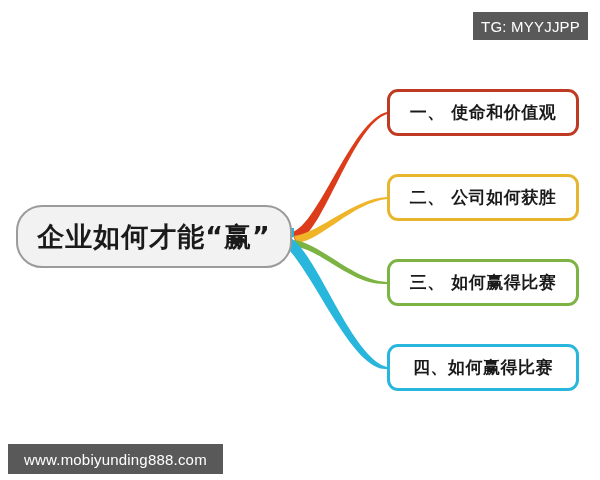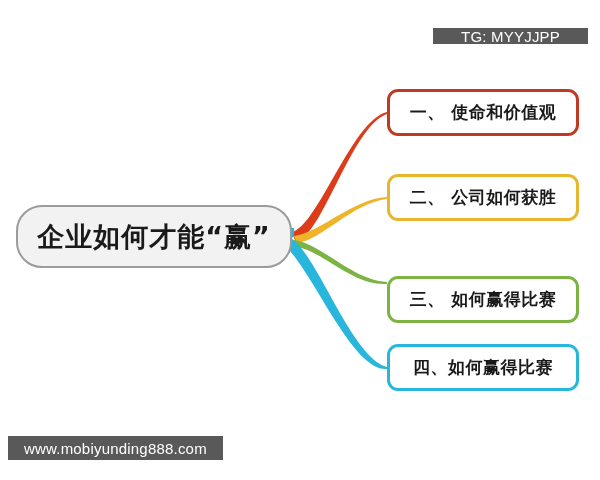--- a/index.html
+++ b/index.html
@@ -24,29 +24,29 @@
     color: #ffffff;
     font-family: "Liberation Sans", "DejaVu Sans", sans-serif;
     display: flex;
     align-items: center;
     justify-content: center;
     letter-spacing: 0.2px;
     white-space: nowrap;
   }
   #wm-top {
     right: 12px;
-    top: 28px;
-    height: 16px;
-    padding: 0 28px;
+    top: 12px;
+    height: 28px;
+    padding: 0 8px;
     font-size: 15px;
   }
   #wm-bottom {
     left: 8px;
-    bottom: 20px;
-    height: 24px;
+    bottom: 6px;
+    height: 30px;
     padding: 0 16px;
     font-size: 15px;
   }
 
   
   #links {
     position: absolute;
     left: 0;
     top: 0;
     width: 600px;
@@ -91,21 +91,21 @@
   }
   .branch-node .node-label {
     font-size: 17px;
     font-weight: bold;
     color: #1a1a1a;
     letter-spacing: 0.5px;
   }
 
   #branch-node-0 { top: 89px;  border-color: #bf3a22; }
   #branch-node-1 { top: 174px; border-color: #e8b52e; text-align: right; }
-  #branch-node-2 { top: 276px; border-color: #7cb342; }
+  #branch-node-2 { top: 259px; border-color: #7cb342; }
   #branch-node-3 { top: 344px; border-color: #29b6dc; }
 </style>
 </head>
 <body>
 
 <div id="canvas">
 
   <svg id="links" viewBox="0 0 600 480" xmlns="http://www.w3.org/2000/svg">
 
     <path d="M 292 232

